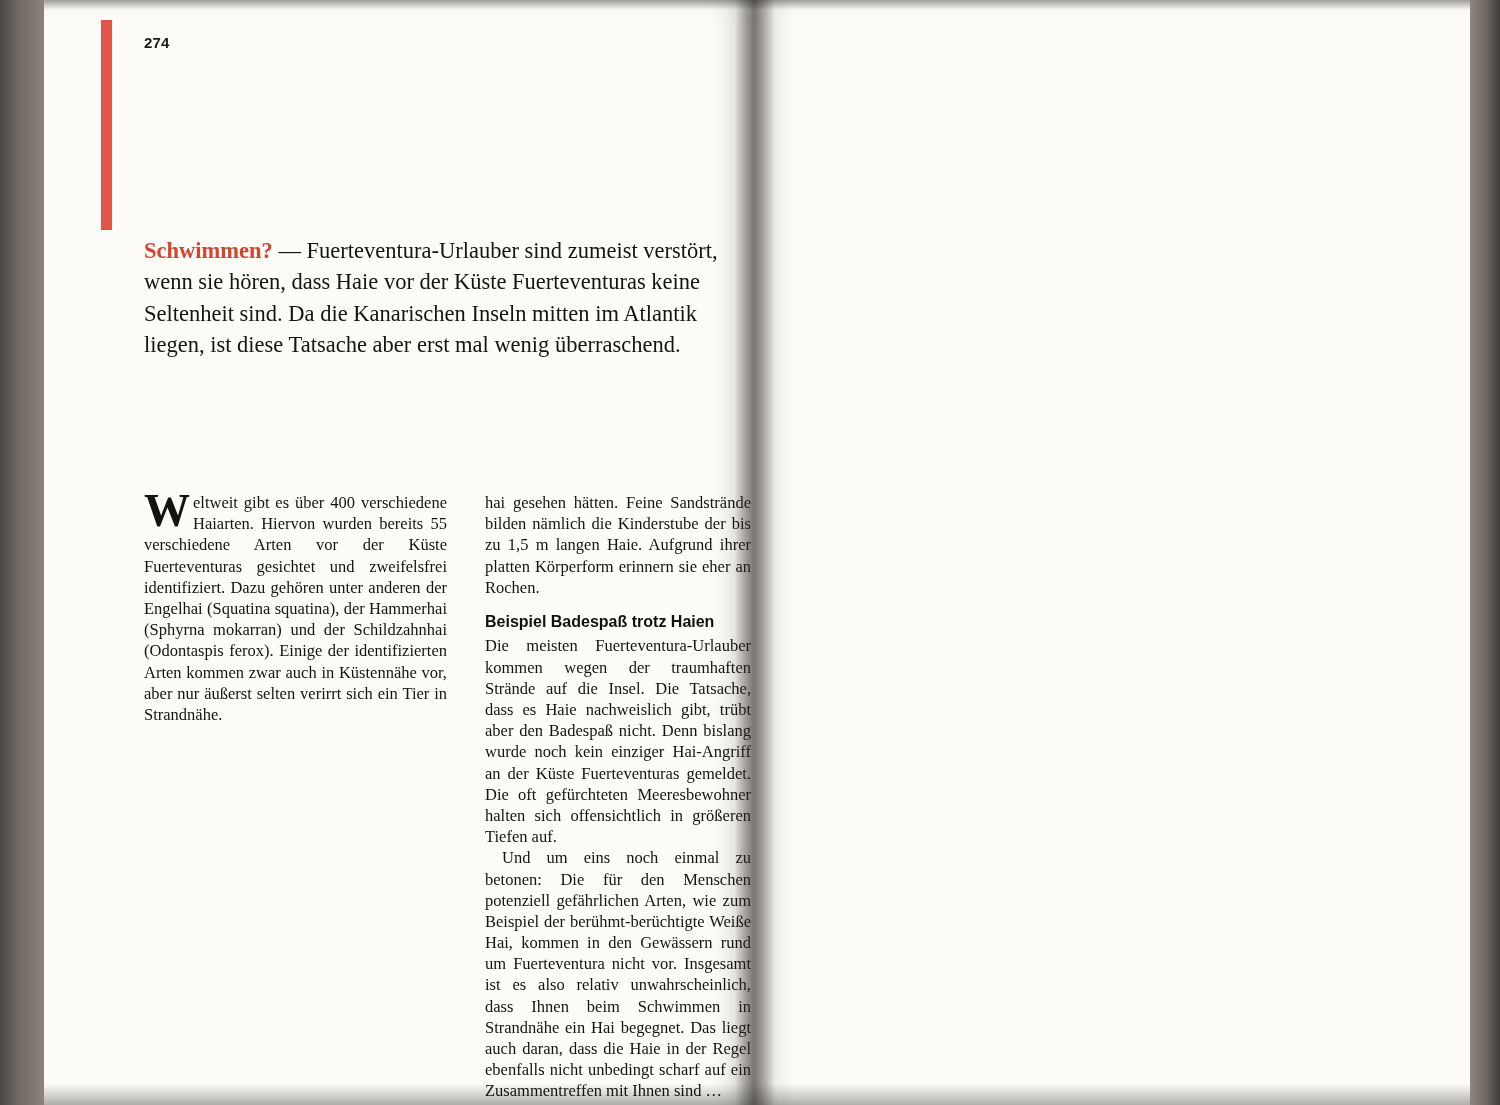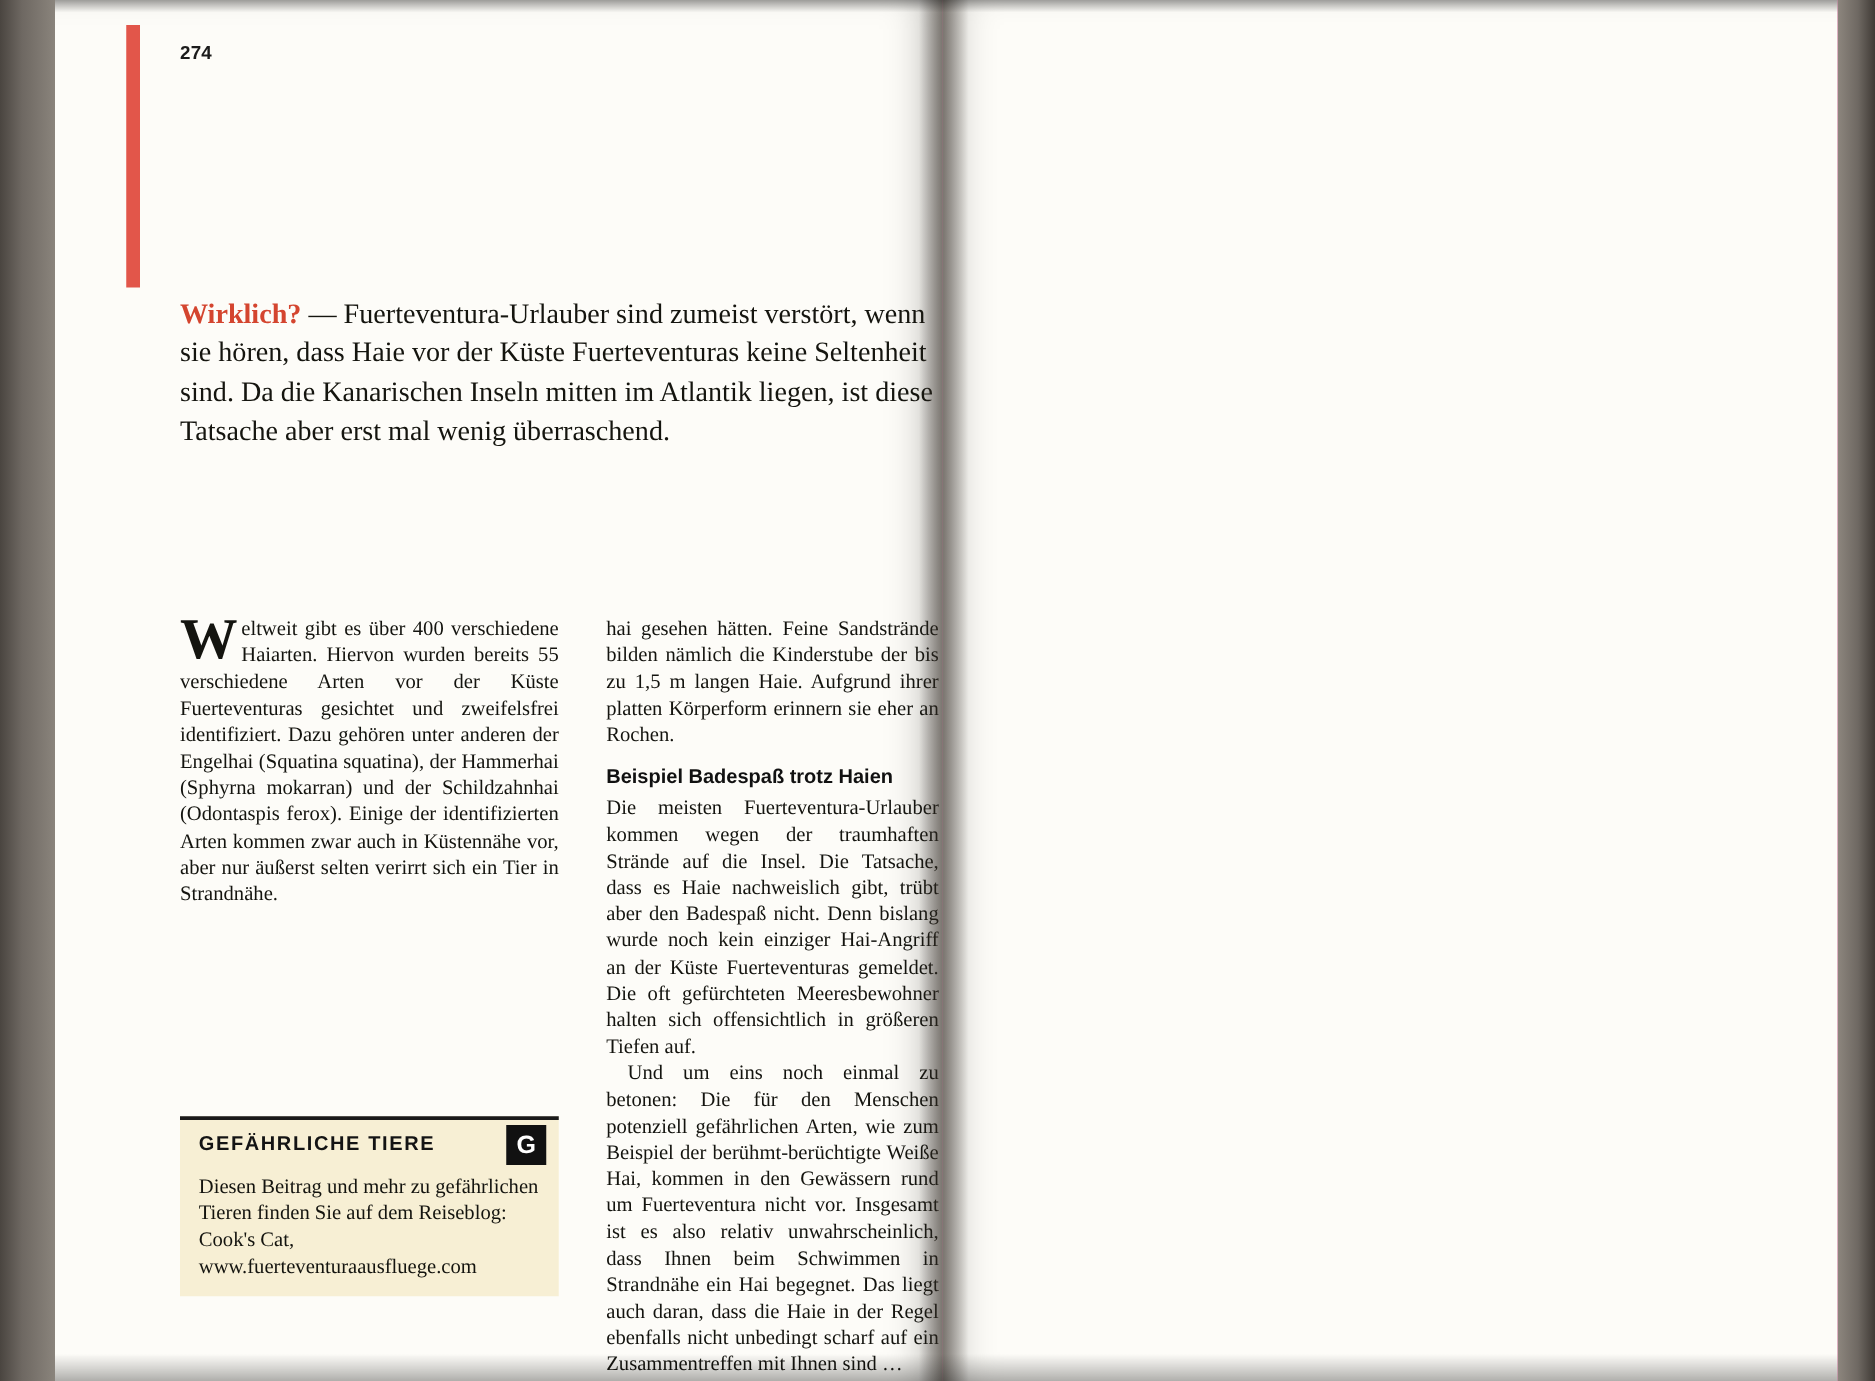--- a/index.html
+++ b/index.html
@@ -4,21 +4,21 @@
 <style>
   html,body{margin:0;padding:0;}
   body{
     width:1500px;height:1105px;
     background:#6b6660;
     font-family:"Liberation Serif", serif;
     overflow:hidden;
   }
   .spread{
     position:relative;width:1500px;height:1105px;
-    background:#ec4899;
+    background:#a16207;
   }
   
   .edge-left{
     position:absolute;left:0;top:0;width:44px;height:1105px;
     background:linear-gradient(90deg,#4a4540 0%,#6e6862 40%,#8a847c 100%);
   }
   .edge-right{
     position:absolute;right:0;top:0;width:30px;height:1105px;
     background:linear-gradient(270deg,#3f3a35 0%,#6e6862 45%,#8d867e 100%);
   }
@@ -114,44 +114,34 @@
 <div class="spread">
 
   <div class="edge-left"></div>
   <div class="edge-right"></div>
 
   <div class="page page-left">
     <div class="red-bar"></div>
     <div class="pg-num">274</div>
 
     <p class="lead">
-      <b>Wirklich?</b><span> — Fuerteventura-Urlauber sind zumeist verstört, wenn sie hören, dass Haie vor der Küste Fuerteventuras keine Seltenheit sind. Da die Kanarischen Inseln mitten im Atlantik liegen, ist diese Tatsache aber erst mal wenig überraschend.</span>
+      <b>Schwimmen?</b><span> — Fuerteventura-Urlauber sind zumeist verstört, wenn sie hören, dass Haie vor der Küste Fuerteventuras keine Seltenheit sind. Da die Kanarischen Inseln mitten im Atlantik liegen, ist diese Tatsache aber erst mal wenig überraschend.</span>
     </p>
 
     <div class="col L1">
       <p class="first"><span class="dropcap">W</span><span>eltweit gibt es über 400 verschiedene Haiarten. Hiervon wurden bereits 55 verschiedene Arten vor der Küste Fuerteventuras gesichtet und zweifelsfrei identifiziert. Dazu gehören unter anderen der Engelhai (Squatina squatina), der Hammerhai (Sphyrna mokarran) und der Schildzahnhai (Odontaspis ferox). Einige der identifizierten Arten kommen zwar auch in Küstennähe vor, aber nur äußerst selten verirrt sich ein Tier in Strandnähe.</span></p>
     </div>
 
     <div class="col L2">
       <p class="first">hai gesehen hätten. Feine Sandstrände bilden nämlich die Kinderstube der bis zu 1,5 m langen Haie. Aufgrund ihrer platten Körperform erinnern sie eher an Rochen.</p>
       <h4>Beispiel Badespaß trotz Haien</h4>
       <p class="first">Die meisten Fuerteventura-Urlauber kommen wegen der traumhaften Strände auf die Insel. Die Tatsache, dass es Haie nachweislich gibt, trübt aber den Badespaß nicht. Denn bislang wurde noch kein einziger Hai-Angriff an der Küste Fuerteventuras gemeldet. Die oft gefürchteten Meeresbewohner halten sich offensichtlich in größeren Tiefen auf.</p>
       <p>Und um eins noch einmal zu betonen: Die für den Menschen potenziell gefährlichen Arten, wie zum Beispiel der berühmt-berüchtigte Weiße Hai, kommen in den Gewässern rund um Fuerteventura nicht vor. Insgesamt ist es also relativ unwahrscheinlich, dass Ihnen beim Schwimmen in Strandnähe ein Hai begegnet. Das liegt auch daran, dass die Haie in der Regel ebenfalls nicht unbedingt scharf auf ein Zusammentreffen mit Ihnen sind …</p>
     </div>
 
-    <div class="box">
-      <div class="box-head">
-        <span class="box-title">GEFÄHRLICHE TIERE</span>
-        <span class="box-badge">G</span>
-      </div>
-      <div class="box-body">
-        <span>Diesen Beitrag und mehr zu gefährlichen Tieren finden Sie auf dem Reiseblog: Cook's Cat,</span>
-        <a href="#">www.fuerteventuraausfluege.com</a>
-      </div>
-    </div>
   </div>
 
   <div class="page page-right">
     
 
     
 
     
 
     

